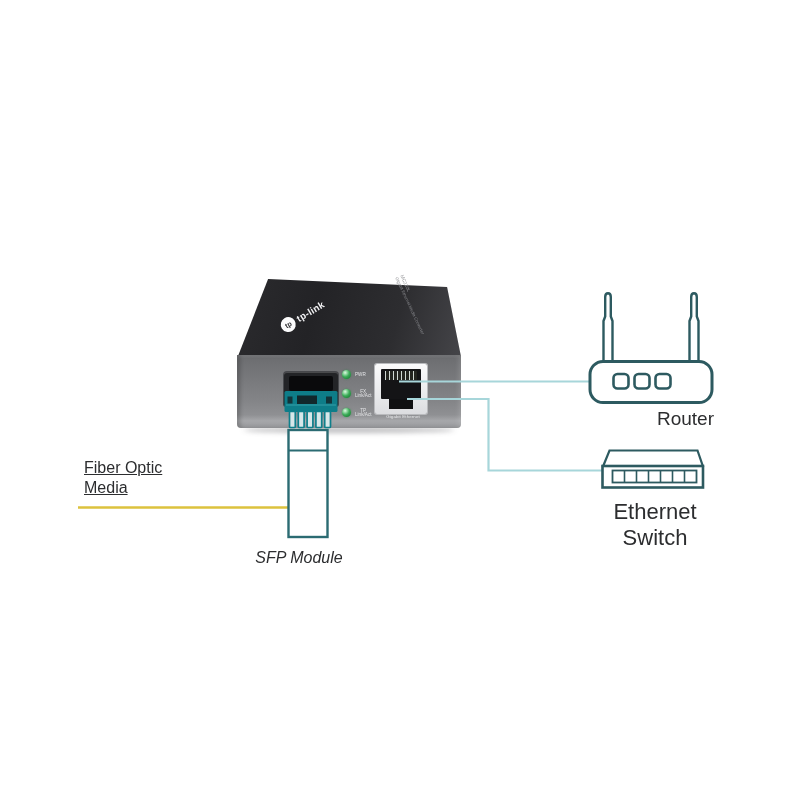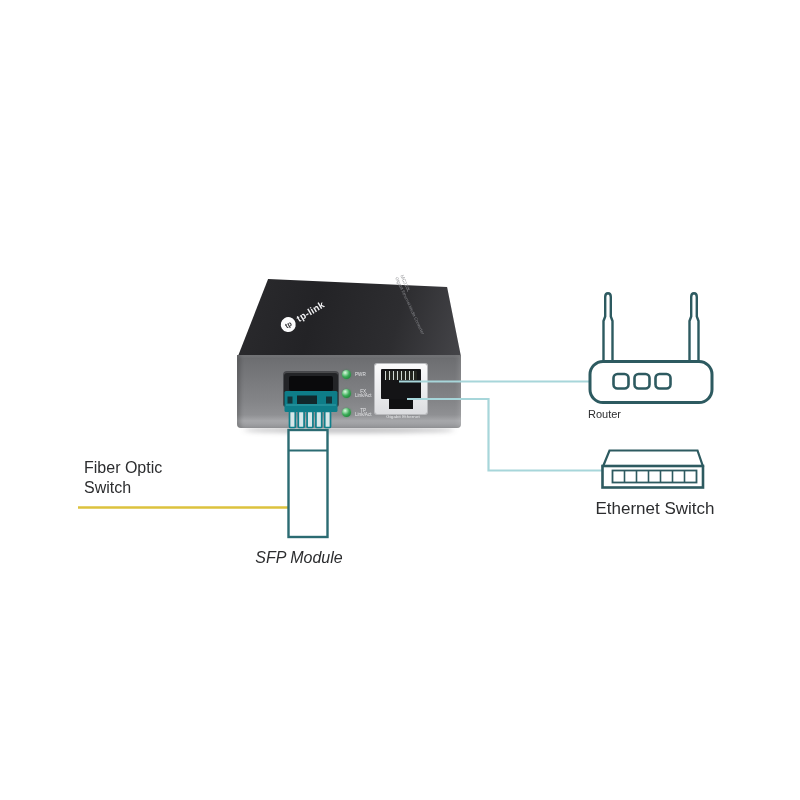--- a/index.html
+++ b/index.html
@@ -46,25 +46,25 @@
     background:repeating-linear-gradient(90deg,#cfd7d2 0 1.5px,#23241f 1.5px 4px);}
   .rj-lower{left:389px;top:399px;width:24px;height:10px;background:#101012;z-index:1;}
   .port-label{left:363px;top:414px;width:80px;text-align:center;color:#e9eaec;font-size:8px;
     letter-spacing:.2px;transform:scale(.55);transform-origin:50% 0;z-index:1;}
 
   
   .overlay{left:0;top:0;z-index:2;pointer-events:none;}
 
   
   .lbl{color:#2c2d2f;z-index:3;}
-  .fiber-label{left:84px;top:458px;font-size:16px;line-height:19.5px;}
+  .fiber-label{left:84px;top:458px;font-size:16px;line-height:19.5px;text-decoration:underline;}
   .fiber-label span{display:block;}
   .sfp-label{left:238px;top:549px;width:122px;text-align:center;font-size:16px;font-style:italic;}
-  .router-label{left:588px;top:408px;width:126px;text-align:left;font-size:11px;}
-  .switch-label{left:589px;top:499px;width:132px;text-align:center;font-size:17px;}
+  .router-label{left:588px;top:408px;width:126px;text-align:right;font-size:19px;}
+  .switch-label{left:589px;top:499px;width:132px;text-align:center;font-size:22px;}
 </style>
 </head>
 <body>
 
 <div class="stage">
 
   <div class="abs mc-shadow"></div>
   <div class="abs mc-top"></div>
   <div class="abs mc-front"></div>
 
@@ -147,19 +147,19 @@
         <line x1="648.5" y1="470.5" x2="648.5" y2="482.5"></line>
         <line x1="660.5" y1="470.5" x2="660.5" y2="482.5"></line>
         <line x1="672.5" y1="470.5" x2="672.5" y2="482.5"></line>
         <line x1="684.5" y1="470.5" x2="684.5" y2="482.5"></line>
       </g>
     </g>
   </svg>
 
   <div class="abs lbl fiber-label">
     <span>Fiber Optic</span>
-    <span>Switch</span>
+    <span>Media</span>
   </div>
   <div class="abs lbl sfp-label">SFP Module</div>
   <div class="abs lbl router-label">Router</div>
   <div class="abs lbl switch-label">Ethernet Switch</div>
 
 </div>
 
 </body></html>

